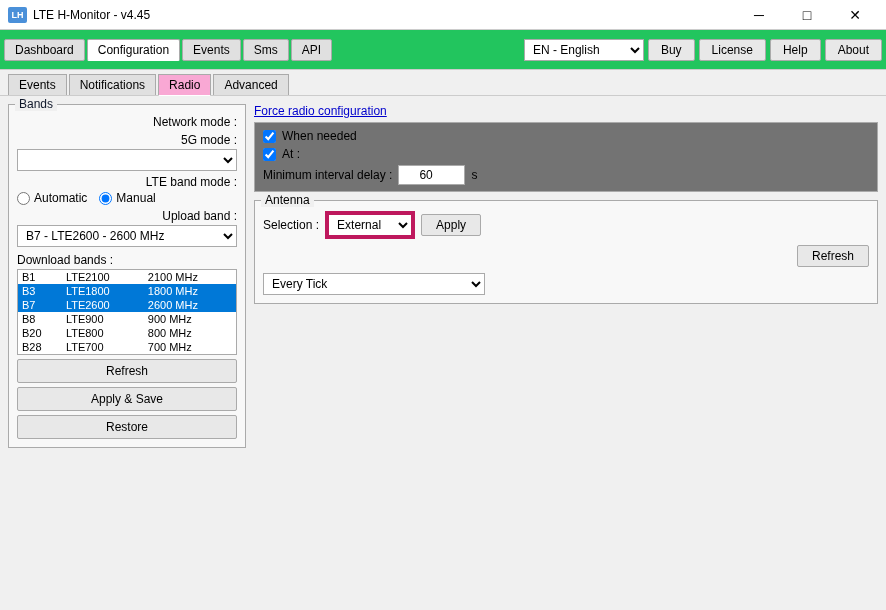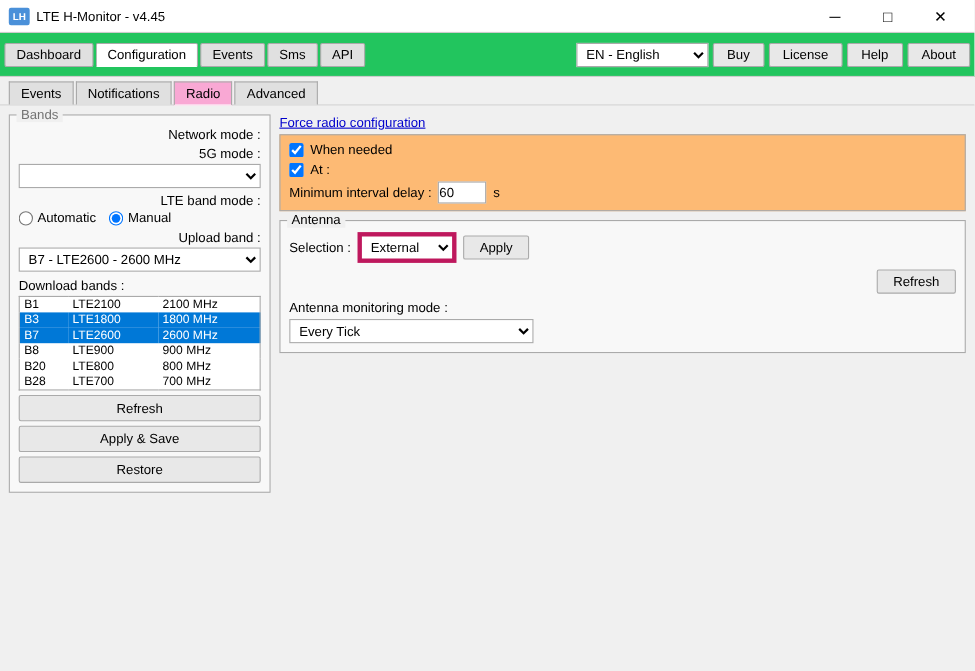--- a/index.html
+++ b/index.html
@@ -127,21 +127,21 @@
       background: #f8f8f8;
     }
     .group-label {
       position: absolute;
       top: -8px;
       left: 6px;
       background: #f0f0f0;
       padding: 0 4px;
       font-size: 12px;
       font-weight: normal;
-      color: #737373;
+      color: #0f172a;
     }
     .field-label {
       font-size: 12px;
       margin-bottom: 2px;
       margin-top: 4px;
       color: #000;
       text-align: right;
     }
     .combo-select {
       width: 100%;
@@ -206,21 +206,21 @@
       text-decoration: underline;
       font-size: 12px;
       cursor: pointer;
       margin-bottom: 4px;
       display: inline-block;
     }
     .force-radio-box {
       border: 1px solid #aaa;
       padding: 6px 8px;
       margin-bottom: 8px;
-      background: #fdba74;
+      background: #737373;
     }
     .checkbox-row {
       display: flex;
       align-items: center;
       gap: 6px;
       margin-bottom: 4px;
     }
     .checkbox-row label {
       font-size: 12px;
     }
@@ -230,22 +230,22 @@
       border: 1px solid #aaa;
       background: white;
       width: 160px;
     }
     .interval-row {
       display: flex;
       align-items: center;
       gap: 6px;
     }
     .interval-input {
-      width: 44px;
-      padding: 2px 0;
+      width: 67px;
+      padding: 2px 20px;
       font-size: 12px;
       border: 1px solid #aaa;
       background: white;
     }
 
     .antenna-box {
       border: 1px solid #aaa;
       padding: 6px 8px 8px 8px;
       background: #f8f8f8;
       position: relative;
@@ -453,21 +453,20 @@
           <option>External</option>
           <option>Internal</option>
           <option>Auto</option>
         </select>
         <button class="apply-btn">Apply</button>
       </div>
 
       <button class="refresh-btn">Refresh</button>
 
 
-      <div class="ant-mode-label">Antenna monitoring mode :</div>
       <select class="mode-combo">
         <option>Every Tick</option>
         <option>Every Minute</option>
         <option>Disabled</option>
       </select>
     </div>
 
   </div>
 </div>
 

